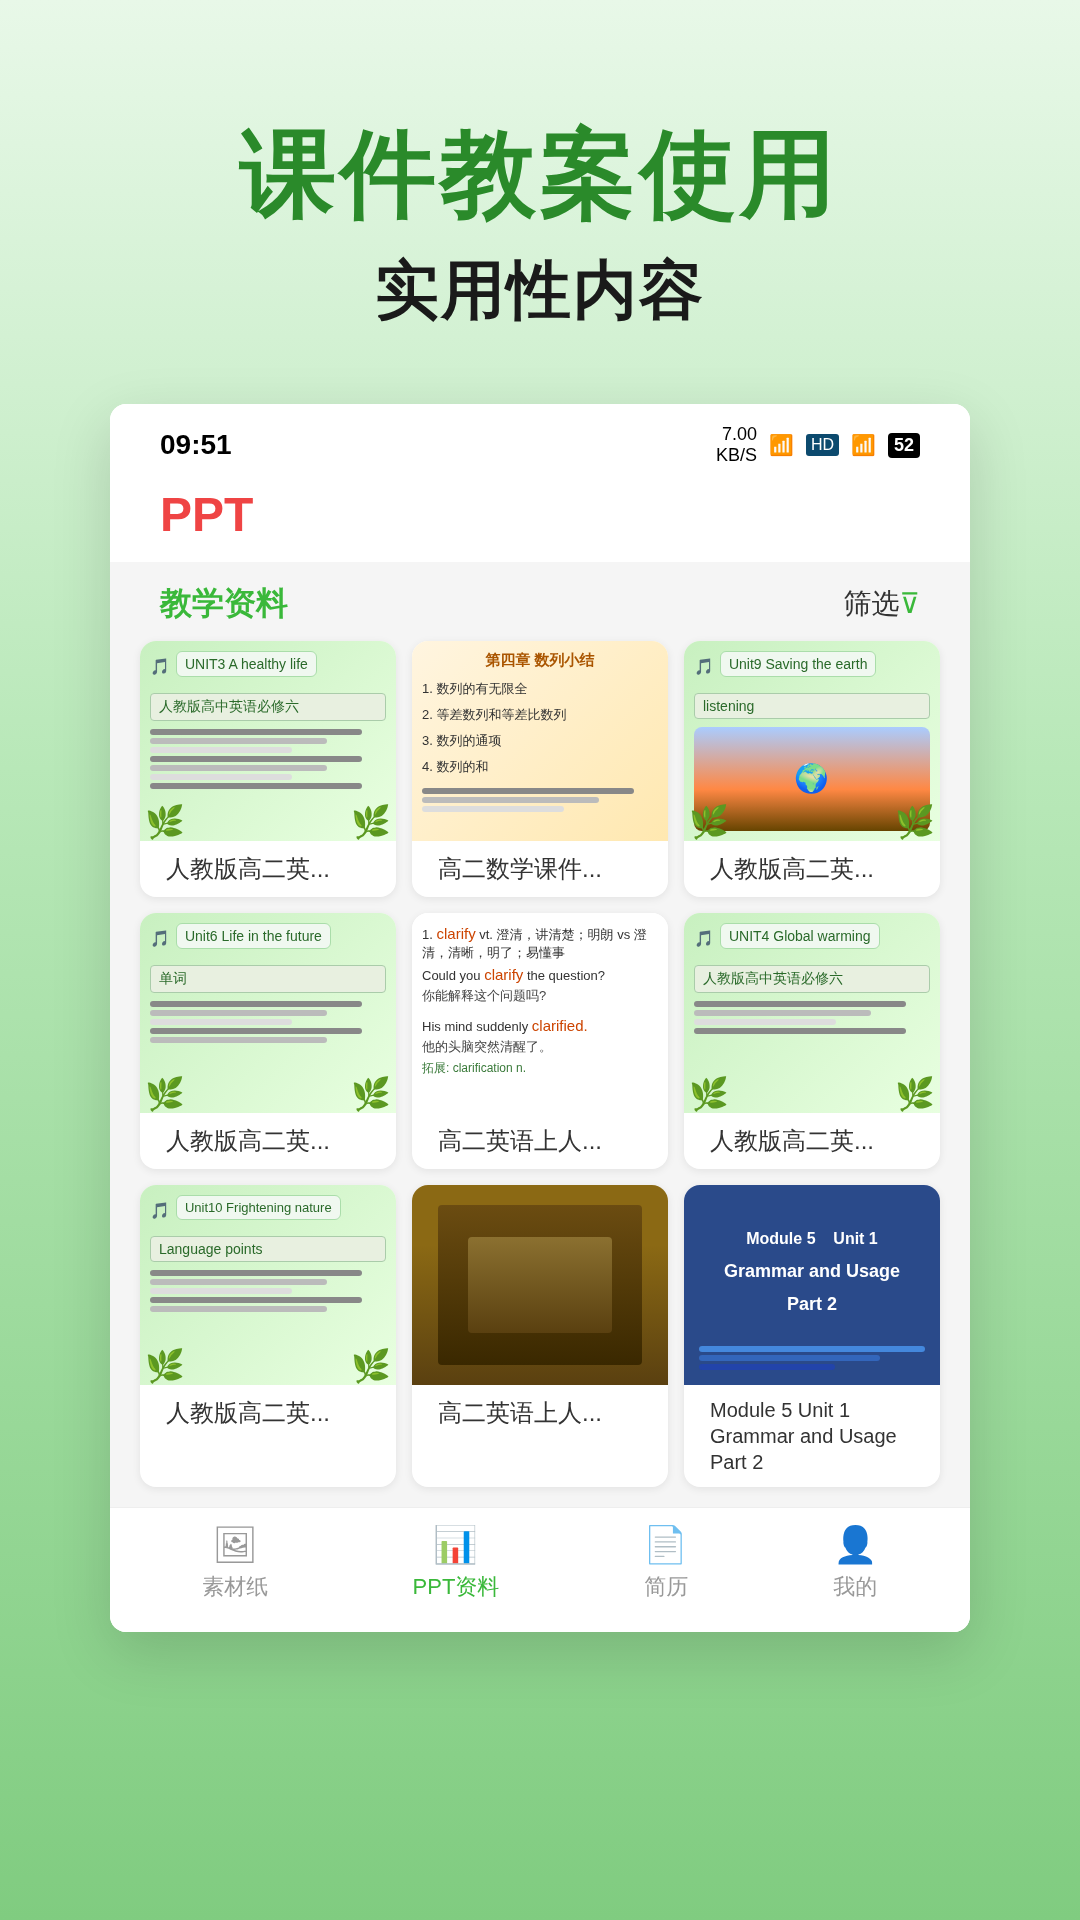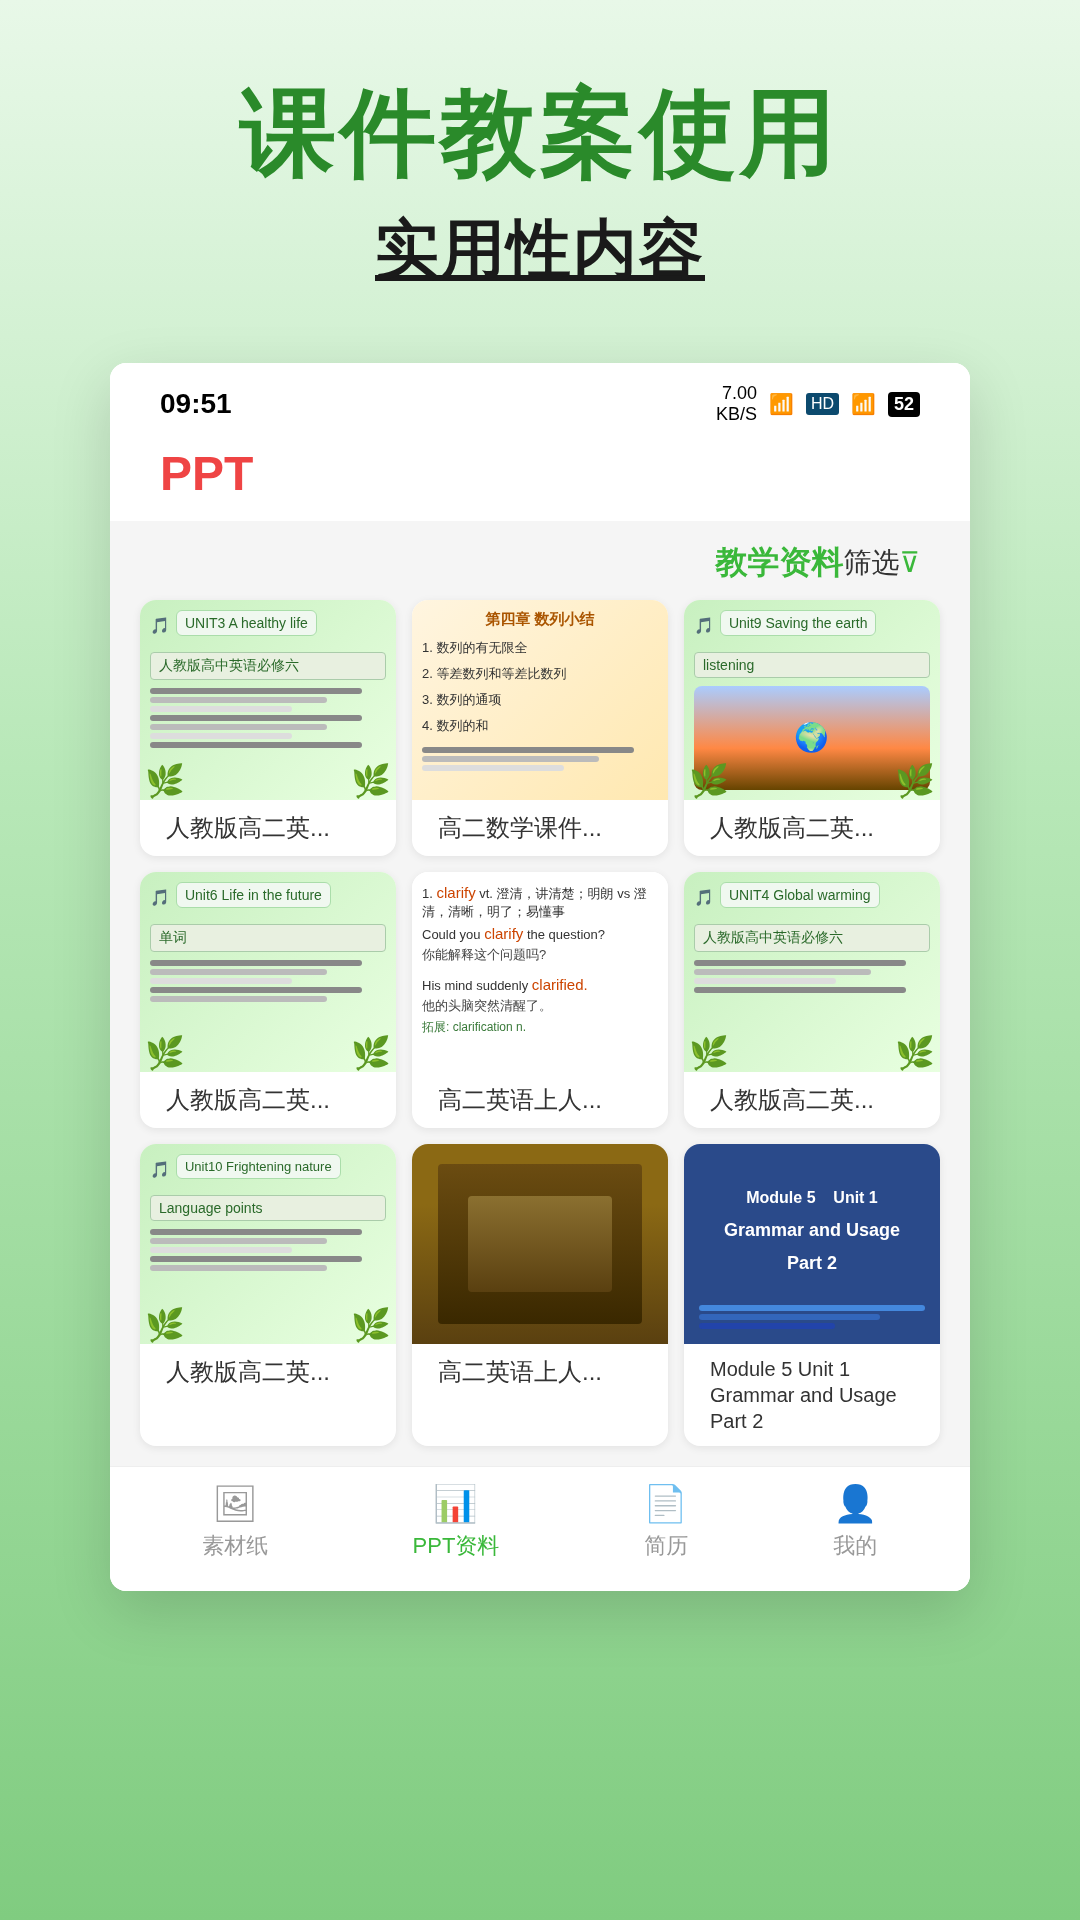--- a/index.html
+++ b/index.html
@@ -11,37 +11,37 @@
       background: linear-gradient(180deg, #e8f8e8 0%, #b8e8b8 40%, #80cc80 100%);
       display: flex;
       flex-direction: column;
       align-items: center;
     }
 
     .hero-section {
       width: 100%;
       padding: 80px 60px 40px;
       text-align: center;
+      margin-top: 41px;
     }
 
     .hero-title {
       font-size: 96px;
       font-weight: 900;
       color: #2a8a2a;
       letter-spacing: 4px;
       line-height: 1.1;
       margin-bottom: 20px;
     }
 
     .hero-subtitle {
       font-size: 64px;
       font-weight: 700;
       color: #1a1a1a;
       letter-spacing: 2px;
-      text-decoration: underline;
     }
 
     .phone-container {
       width: 860px;
       background: white;
       border-radius: 16px;
       overflow: hidden;
       box-shadow: 0 20px 60px rgba(0,0,0,0.15);
       margin: 30px 0 60px;
     }
@@ -93,21 +93,21 @@
     
     .content-area {
       padding: 0 30px;
       background: #f5f5f5;
       flex: 1;
     }
 
     
     .filter-bar {
       display: flex;
-      justify-content: flex-end;
+      justify-content: space-between;
       align-items: center;
       padding: 20px 20px 15px;
       background: #f5f5f5;
     }
 
     .filter-label {
       font-size: 32px;
       font-weight: 700;
       color: #3ab83a;
     }

